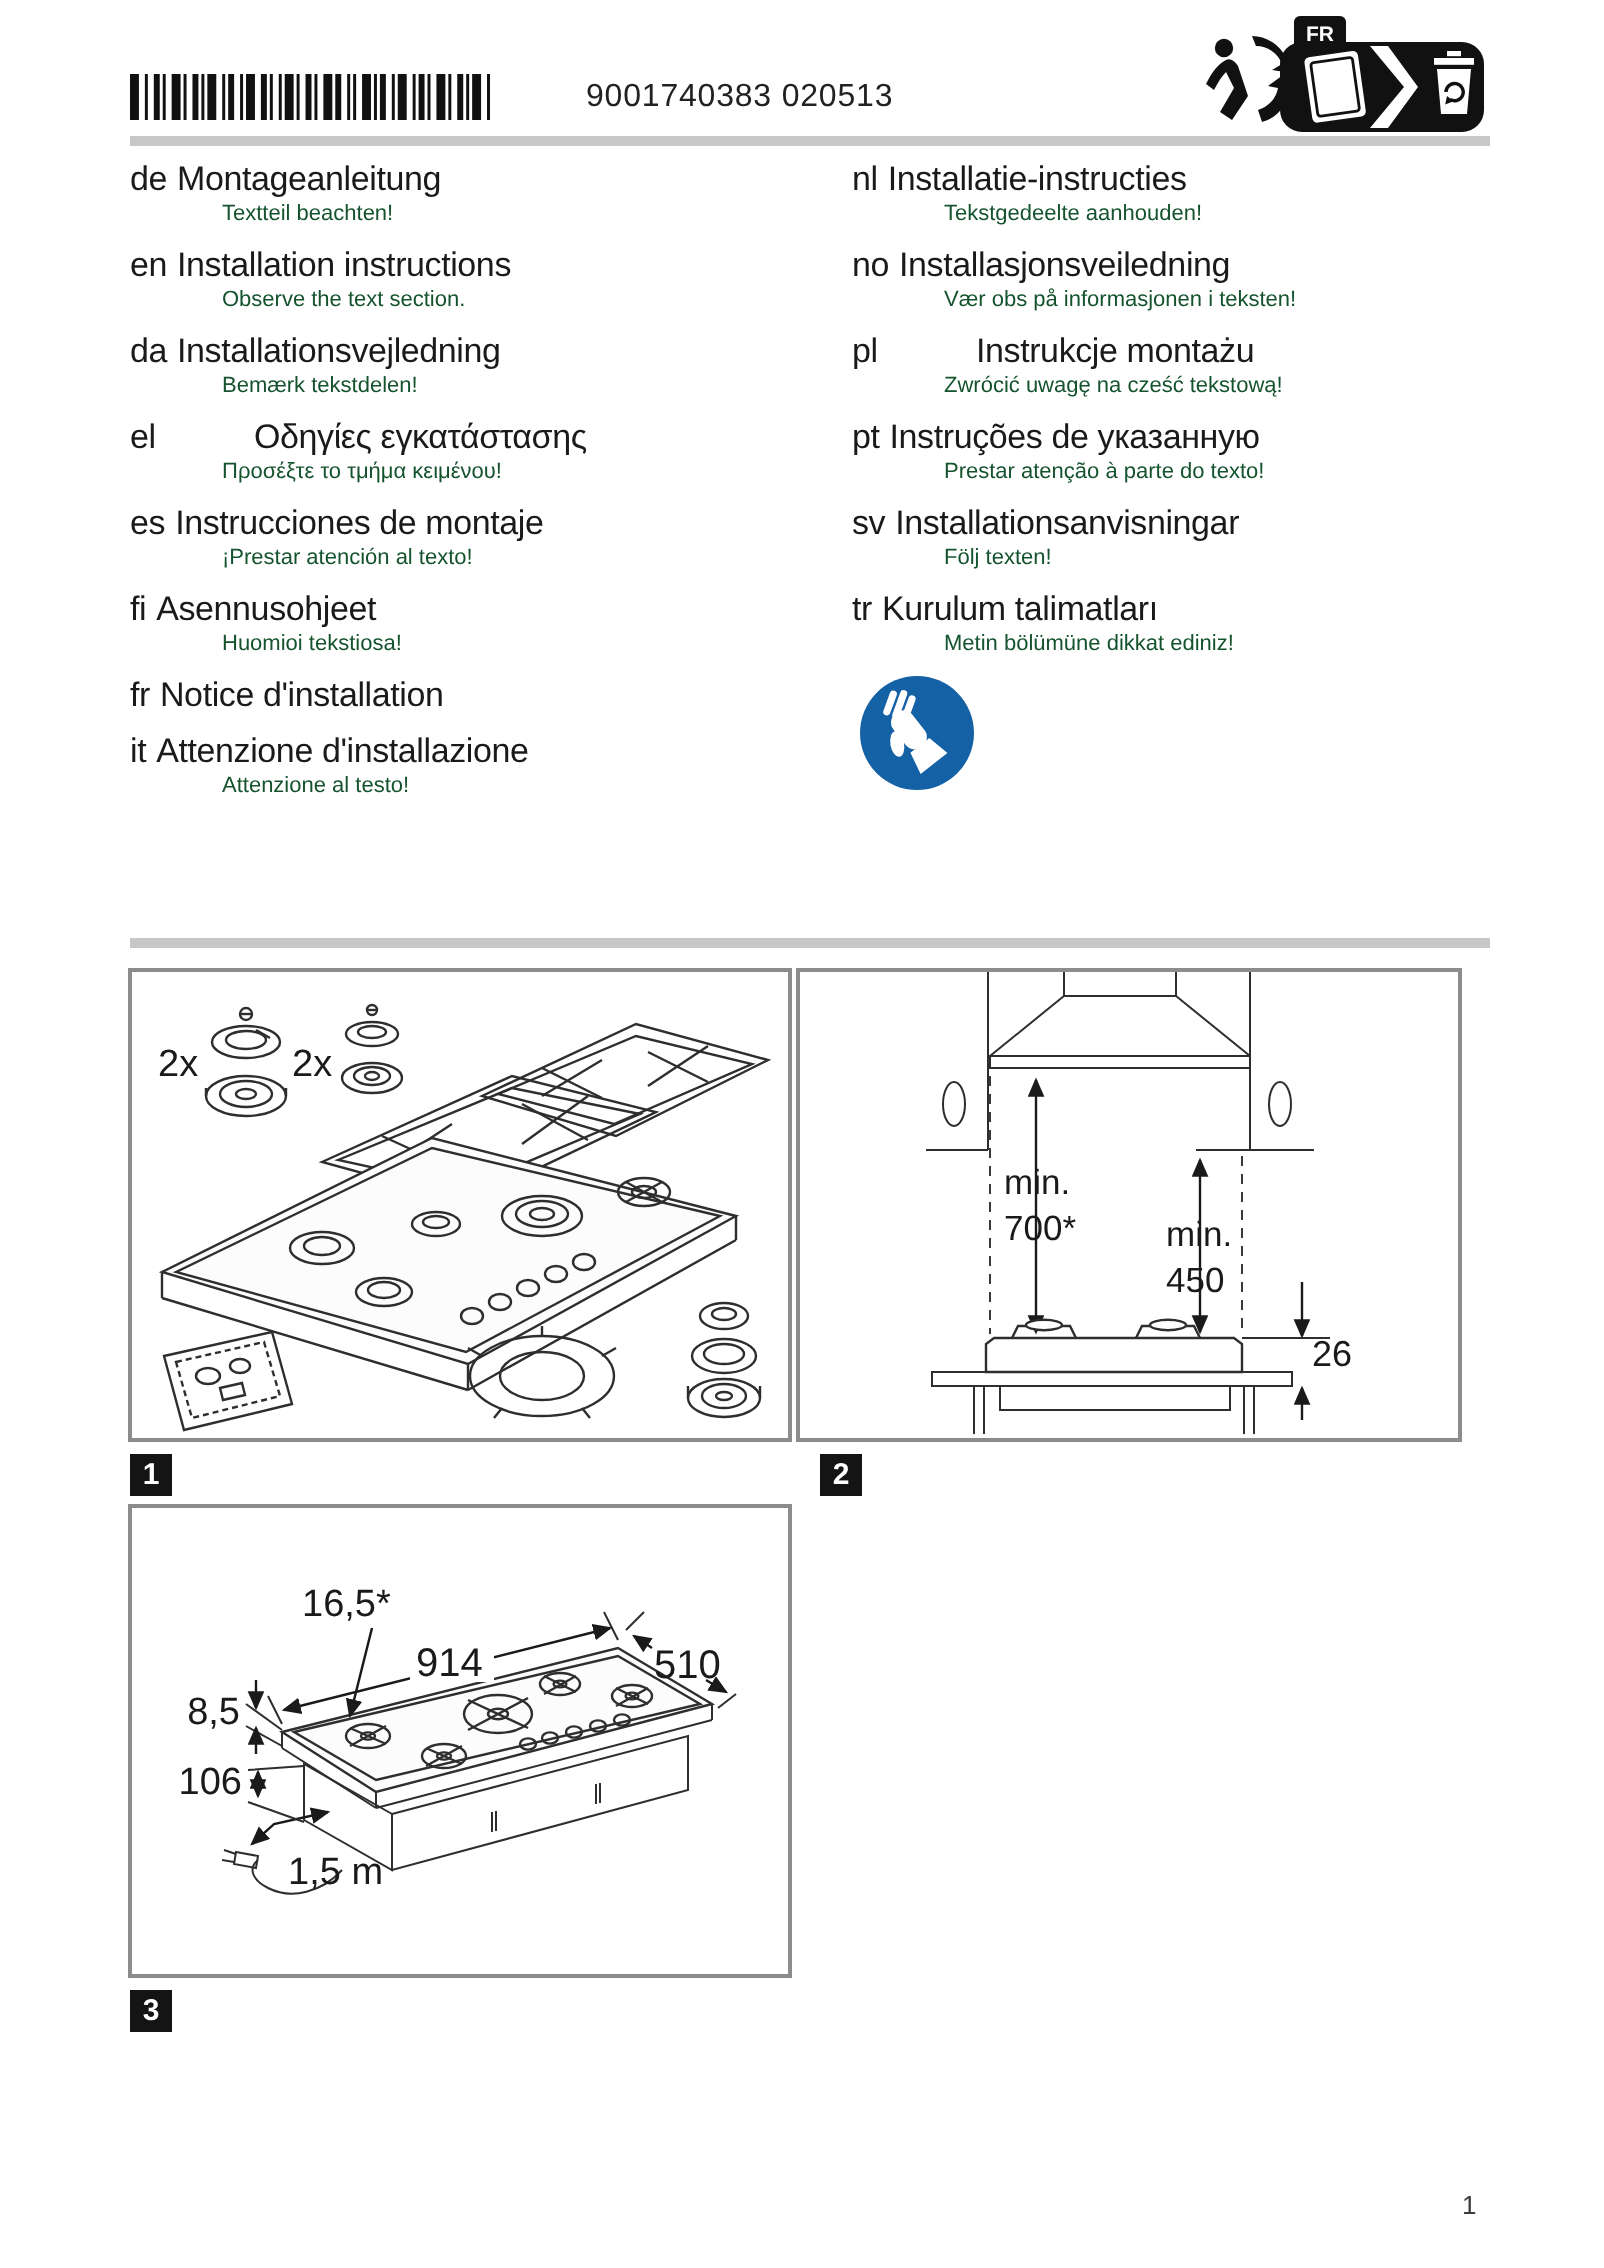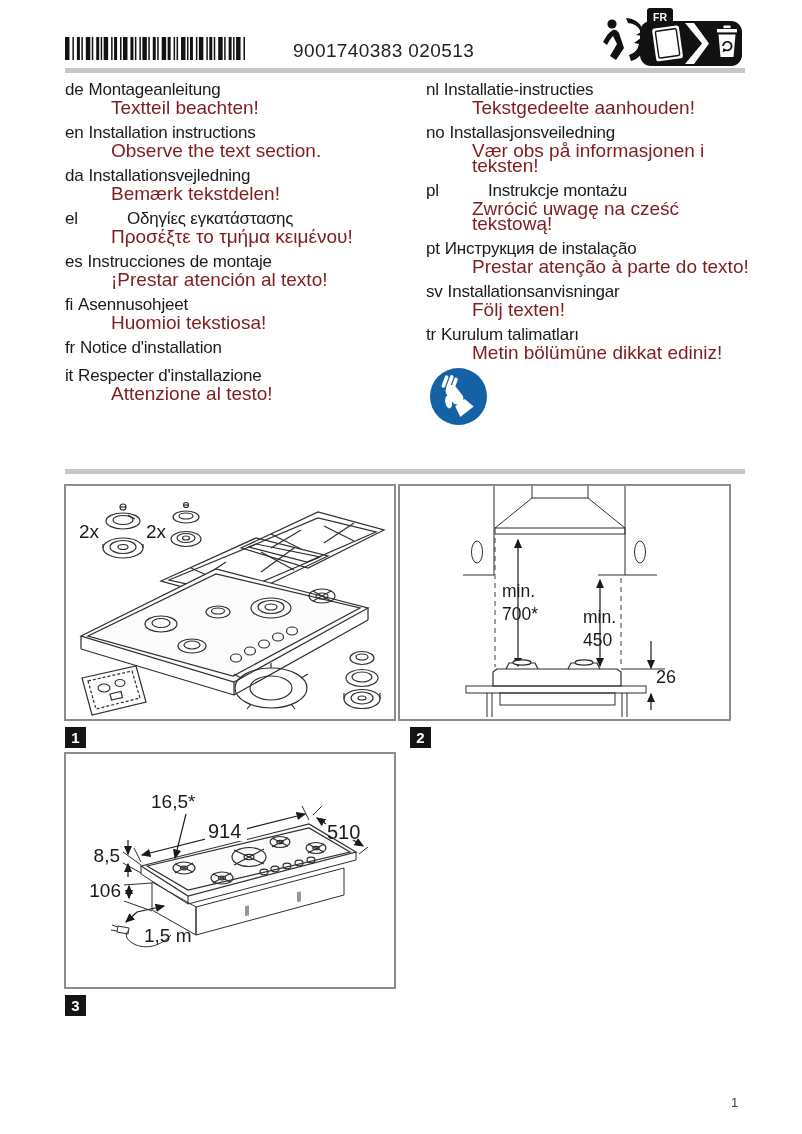--- a/index.html
+++ b/index.html
@@ -2,30 +2,30 @@
 <html><head>
 <meta charset="utf-8">
 <style>
   html,body{margin:0;padding:0;background:#e8e8e8;}
   .page{
     position:relative;width:802px;height:1134px;background:#fff;margin:0 auto;
     font-family:"Liberation Sans",sans-serif;color:#1a1a1a;overflow:hidden;
   }
   .abs{position:absolute;}
   .rule{position:absolute;left:65px;width:680px;height:5px;background:#c7c7c7;}
-  .barcode-num{position:absolute;left:293px;top:40px;font-size:19px;letter-spacing:.4px;color:#222;}
+  .barcode-num{position:absolute;left:293px;top:40px;font-size:16px;letter-spacing:.4px;color:#222;}
   
   .col{position:absolute;top:80px;}
   .col.left{left:65px;width:340px;}
   .col.right{left:426px;width:330px;}
   .entry{margin-bottom:8px;}
   .entry .head{font-weight:normal;font-size:17px;line-height:20px;letter-spacing:-.2px;white-space:nowrap;}
   .entry .code{display:inline-block;margin-right:5px;}
   .entry.tabbed .code{width:46px;margin-right:16px;}
-  .entry .sub{font-size:19px;line-height:15px;padding-left:46px;color:#7f1d1d;}
+  .entry .sub{font-size:11px;line-height:15px;padding-left:46px;color:#14532d;}
   .glove-wrap{margin-top:5px;margin-left:4px;}
   
   .figbox{position:absolute;border:2.5px solid #8c8c8c;background:#fff;}
   .figbox svg{display:block;}
   .fig-tag{
     position:absolute;width:21px;height:21px;background:#141414;color:#fff;
     font-weight:bold;font-size:15px;line-height:21px;text-align:center;
   }
   .page-num{position:absolute;left:731px;top:1095px;font-size:13px;color:#3d3d3d;}
   
@@ -99,40 +99,40 @@
       <div class="sub">¡Prestar atención al texto!</div>
     </div>
     <div class="entry">
       <div class="head"><span class="code">fi</span><span>Asennusohjeet</span></div>
       <div class="sub">Huomioi tekstiosa!</div>
     </div>
     <div class="entry">
       <div class="head"><span class="code">fr</span><span>Notice d'installation</span></div>
     </div>
     <div class="entry">
-      <div class="head"><span class="code">it</span><span>Respecter d'installazione</span></div>
+      <div class="head"><span class="code">it</span><span>Attenzione d'installazione</span></div>
       <div class="sub">Attenzione al testo!</div>
     </div>
   </div>
 
   <div class="col right">
     <div class="entry">
       <div class="head"><span class="code">nl</span><span>Installatie-instructies</span></div>
       <div class="sub">Tekstgedeelte aanhouden!</div>
     </div>
     <div class="entry">
       <div class="head"><span class="code">no</span><span>Installasjonsveiledning</span></div>
       <div class="sub">Vær obs på informasjonen i teksten!</div>
     </div>
     <div class="entry tabbed">
       <div class="head"><span class="code">pl</span><span>Instrukcje montażu</span></div>
       <div class="sub">Zwrócić uwagę na cześć tekstową!</div>
     </div>
     <div class="entry">
-      <div class="head"><span class="code">pt</span><span>Инструкция de instalação</span></div>
+      <div class="head"><span class="code">pt</span><span>Instruções de указанную</span></div>
       <div class="sub">Prestar atenção à parte do texto!</div>
     </div>
     <div class="entry">
       <div class="head"><span class="code">sv</span><span>Installationsanvisningar</span></div>
       <div class="sub">Följ texten!</div>
     </div>
     <div class="entry">
       <div class="head"><span class="code">tr</span><span>Kurulum talimatları</span></div>
       <div class="sub">Metin bölümüne dikkat ediniz!</div>
     </div>

